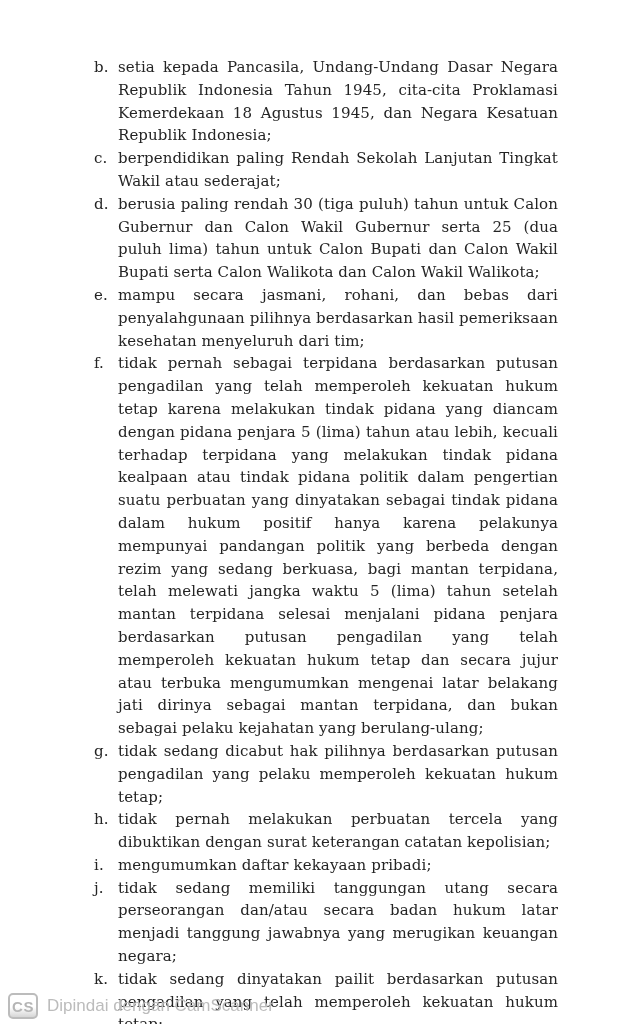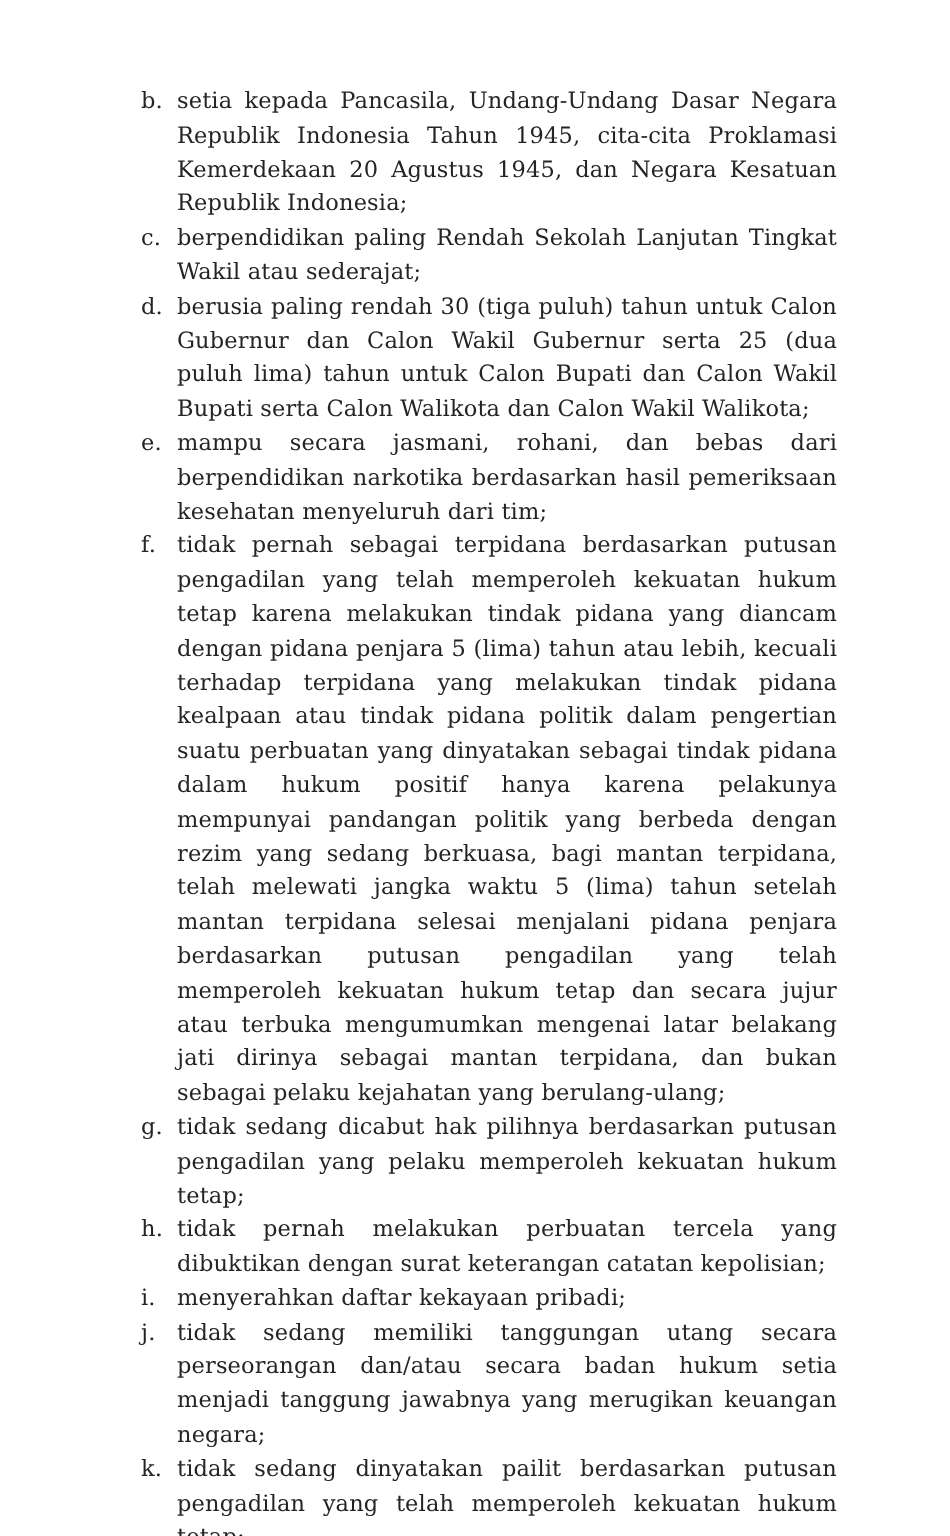--- a/index.html
+++ b/index.html
@@ -68,55 +68,59 @@
   }
 </style>
 </head>
 <body>
 
 <div class="page">
 
   <div class="content">
     <div class="item">
       <span class="letter">b.</span>
-      <div class="text">setia kepada Pancasila, Undang-Undang Dasar Negara Republik Indonesia Tahun 1945, cita-cita Proklamasi Kemerdekaan 20 Agustus 1945, dan Negara Kesatuan Republik Indonesia;</div>
+      <div class="text">setia kepada Pancasila, Undang-Undang Dasar Negara Republik Indonesia Tahun 1945, cita-cita Proklamasi Kemerdekaan 18 Agustus 1945, dan Negara Kesatuan Republik Indonesia;</div>
     </div>
     <div class="item">
       <span class="letter">c.</span>
       <div class="text">berpendidikan paling Rendah Sekolah Lanjutan Tingkat Wakil atau sederajat;</div>
     </div>
     <div class="item">
       <span class="letter">d.</span>
       <div class="text">berusia paling rendah 30 (tiga puluh) tahun untuk Calon Gubernur dan Calon Wakil Gubernur serta 25 (dua puluh lima) tahun untuk Calon Bupati dan Calon Wakil Bupati serta Calon Walikota dan Calon Wakil Walikota;</div>
     </div>
     <div class="item">
       <span class="letter">e.</span>
-      <div class="text">mampu secara jasmani, rohani, dan bebas dari berpendidikan narkotika berdasarkan hasil pemeriksaan kesehatan menyeluruh dari tim;</div>
+      <div class="text">mampu secara jasmani, rohani, dan bebas dari penyalahgunaan pilihnya berdasarkan hasil pemeriksaan kesehatan menyeluruh dari tim;</div>
     </div>
     <div class="item">
       <span class="letter">f.</span>
       <div class="text">tidak pernah sebagai terpidana berdasarkan putusan pengadilan yang telah memperoleh kekuatan hukum tetap karena melakukan tindak pidana yang diancam dengan pidana penjara 5 (lima) tahun atau lebih, kecuali terhadap terpidana yang melakukan tindak pidana kealpaan atau tindak pidana politik dalam pengertian suatu perbuatan yang dinyatakan sebagai tindak pidana dalam hukum positif hanya karena pelakunya mempunyai pandangan politik yang berbeda dengan rezim yang sedang berkuasa, bagi mantan terpidana, telah melewati jangka waktu 5 (lima) tahun setelah mantan terpidana selesai menjalani pidana penjara berdasarkan putusan pengadilan yang telah memperoleh kekuatan hukum tetap dan secara jujur atau terbuka mengumumkan mengenai latar belakang jati dirinya sebagai mantan terpidana, dan bukan sebagai pelaku kejahatan yang berulang-ulang;</div>
     </div>
     <div class="item">
       <span class="letter">g.</span>
       <div class="text">tidak sedang dicabut hak pilihnya berdasarkan putusan pengadilan yang pelaku memperoleh kekuatan hukum tetap;</div>
     </div>
     <div class="item">
       <span class="letter">h.</span>
       <div class="text">tidak pernah melakukan perbuatan tercela yang dibuktikan dengan surat keterangan catatan kepolisian;</div>
     </div>
     <div class="item">
       <span class="letter">i.</span>
-      <div class="text">menyerahkan daftar kekayaan pribadi;</div>
+      <div class="text">mengumumkan daftar kekayaan pribadi;</div>
     </div>
     <div class="item">
       <span class="letter">j.</span>
-      <div class="text">tidak sedang memiliki tanggungan utang secara perseorangan dan/atau secara badan hukum setia menjadi tanggung jawabnya yang merugikan keuangan negara;</div>
+      <div class="text">tidak sedang memiliki tanggungan utang secara perseorangan dan/atau secara badan hukum latar menjadi tanggung jawabnya yang merugikan keuangan negara;</div>
     </div>
     <div class="item">
       <span class="letter">k.</span>
       <div class="text">tidak sedang dinyatakan pailit berdasarkan putusan pengadilan yang telah memperoleh kekuatan hukum tetap;</div>
     </div>
 
   </div>
 
+  <div class="watermark">
+    <div class="cs-badge">CS</div>
+    <span class="wm-text">Dipindai dengan CamScanner</span>
+  </div>
 
 </div>
 
 </body></html>

